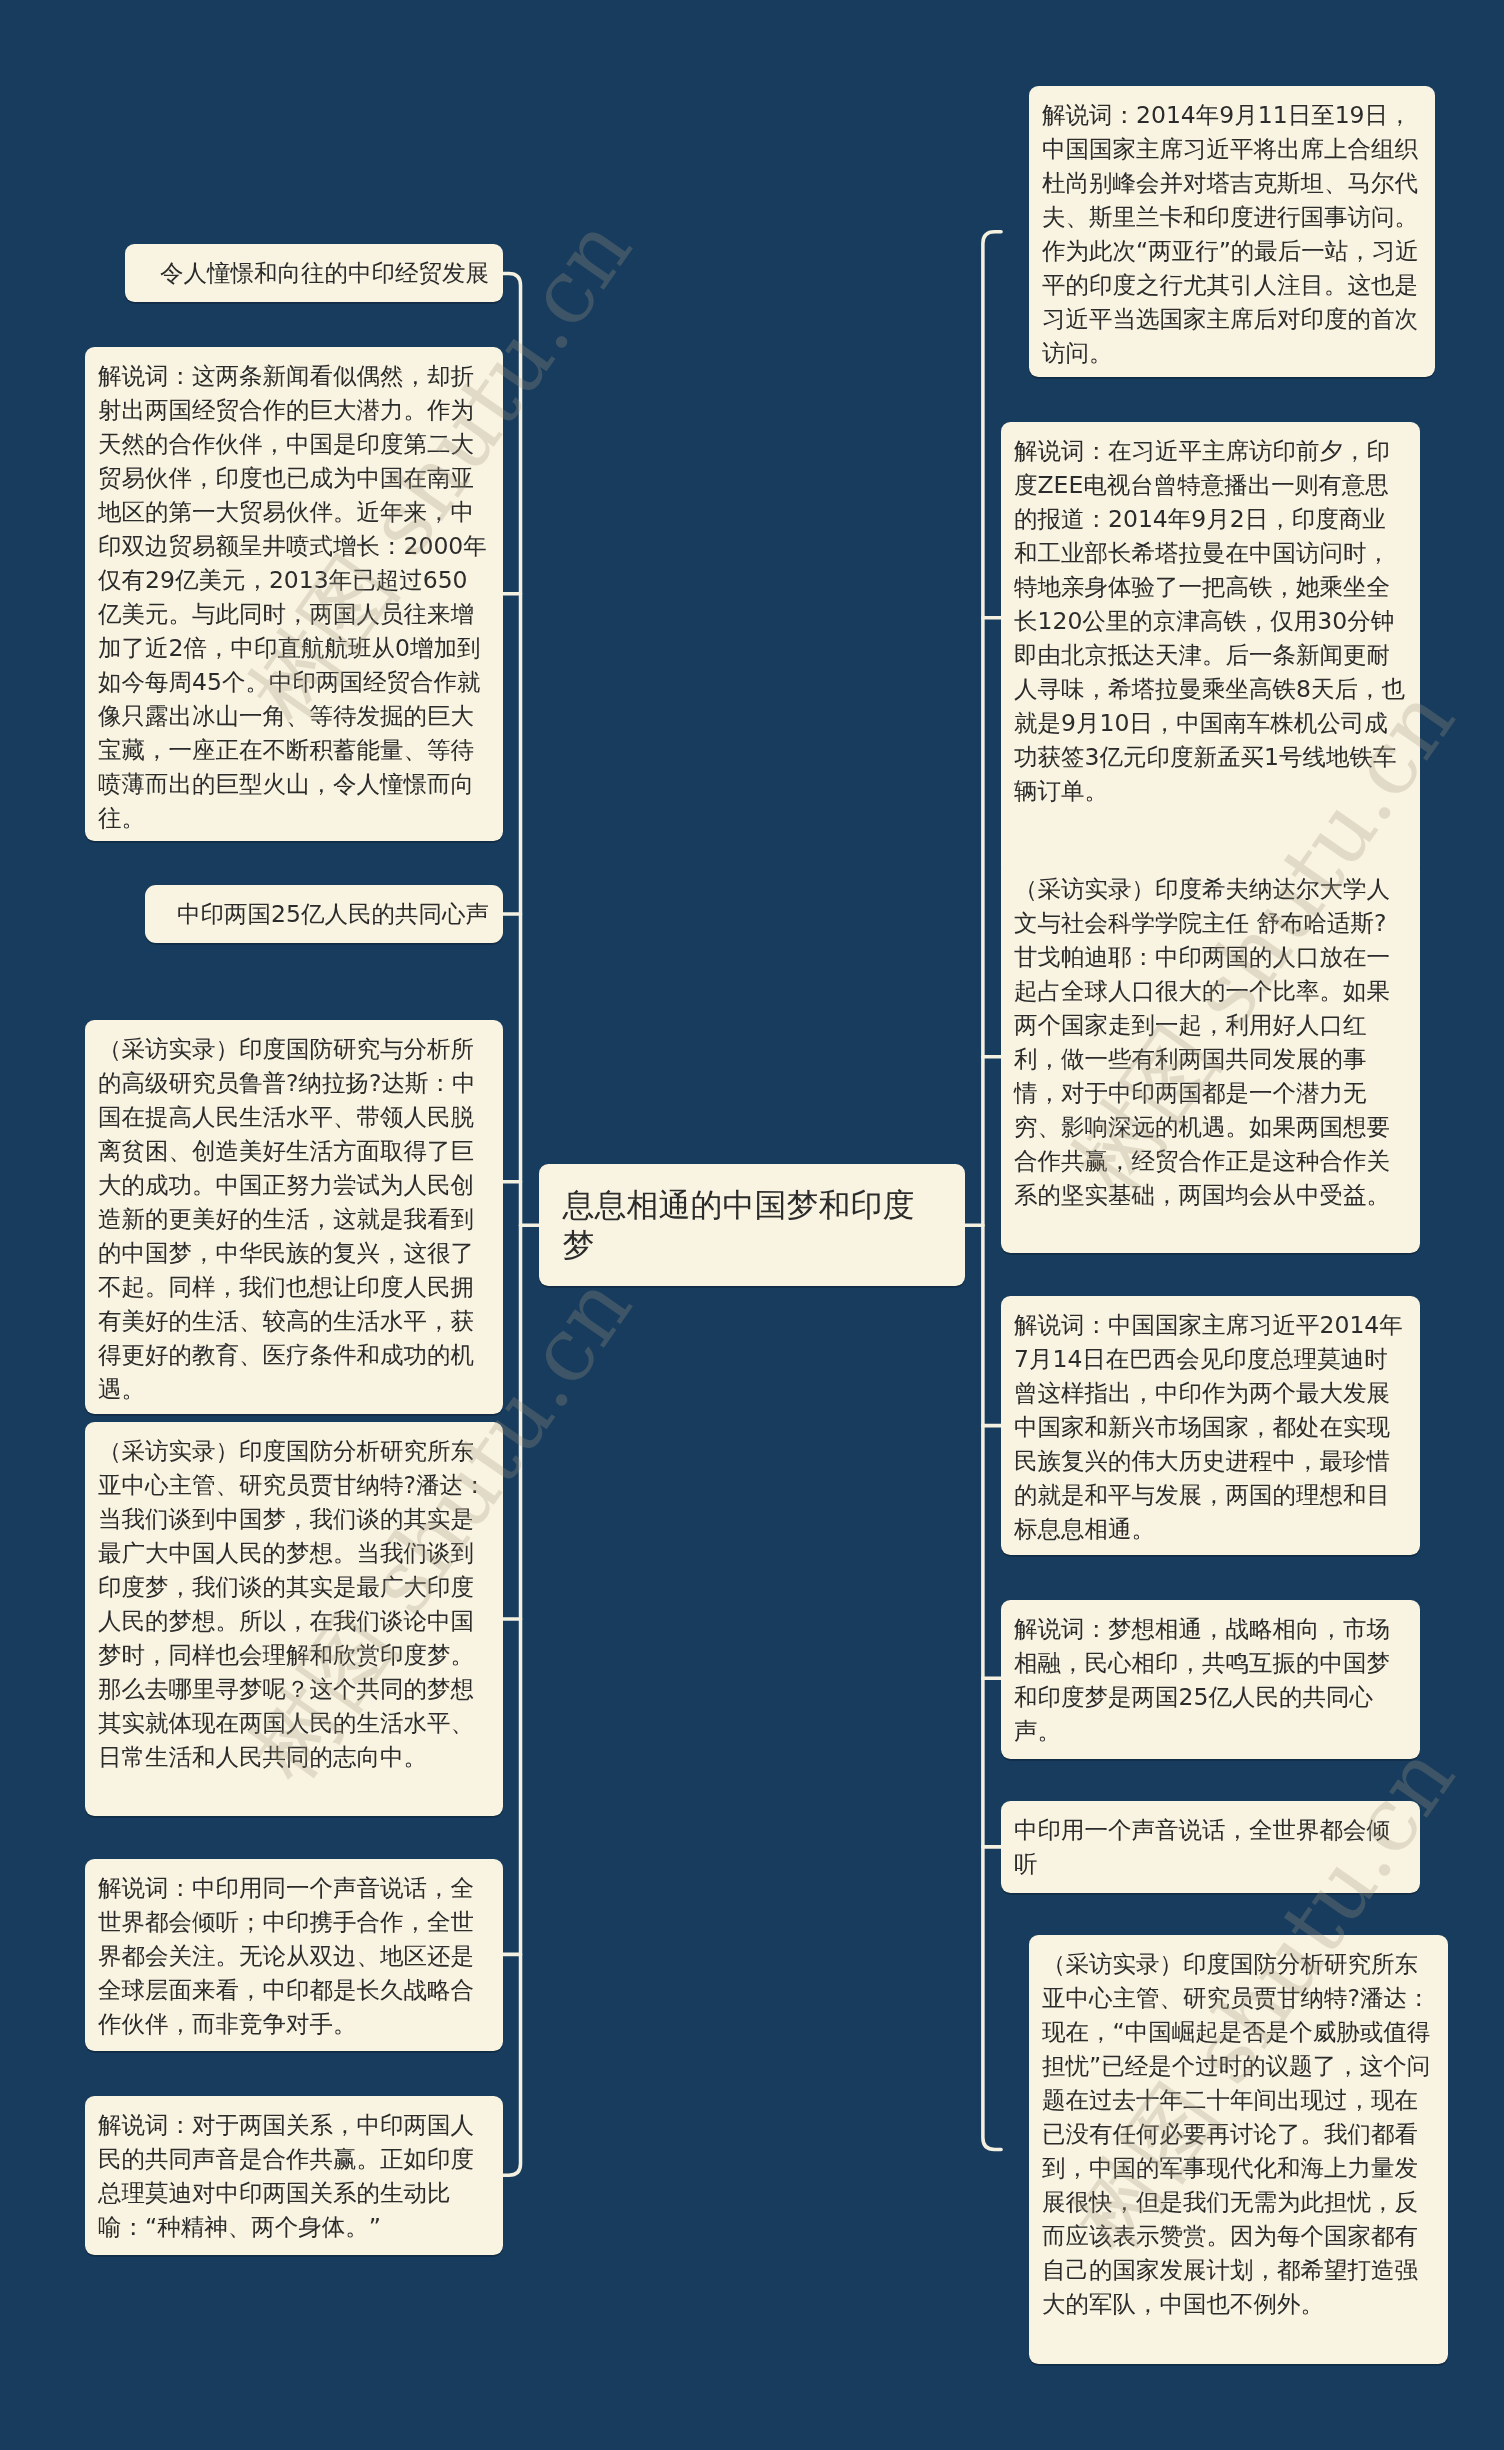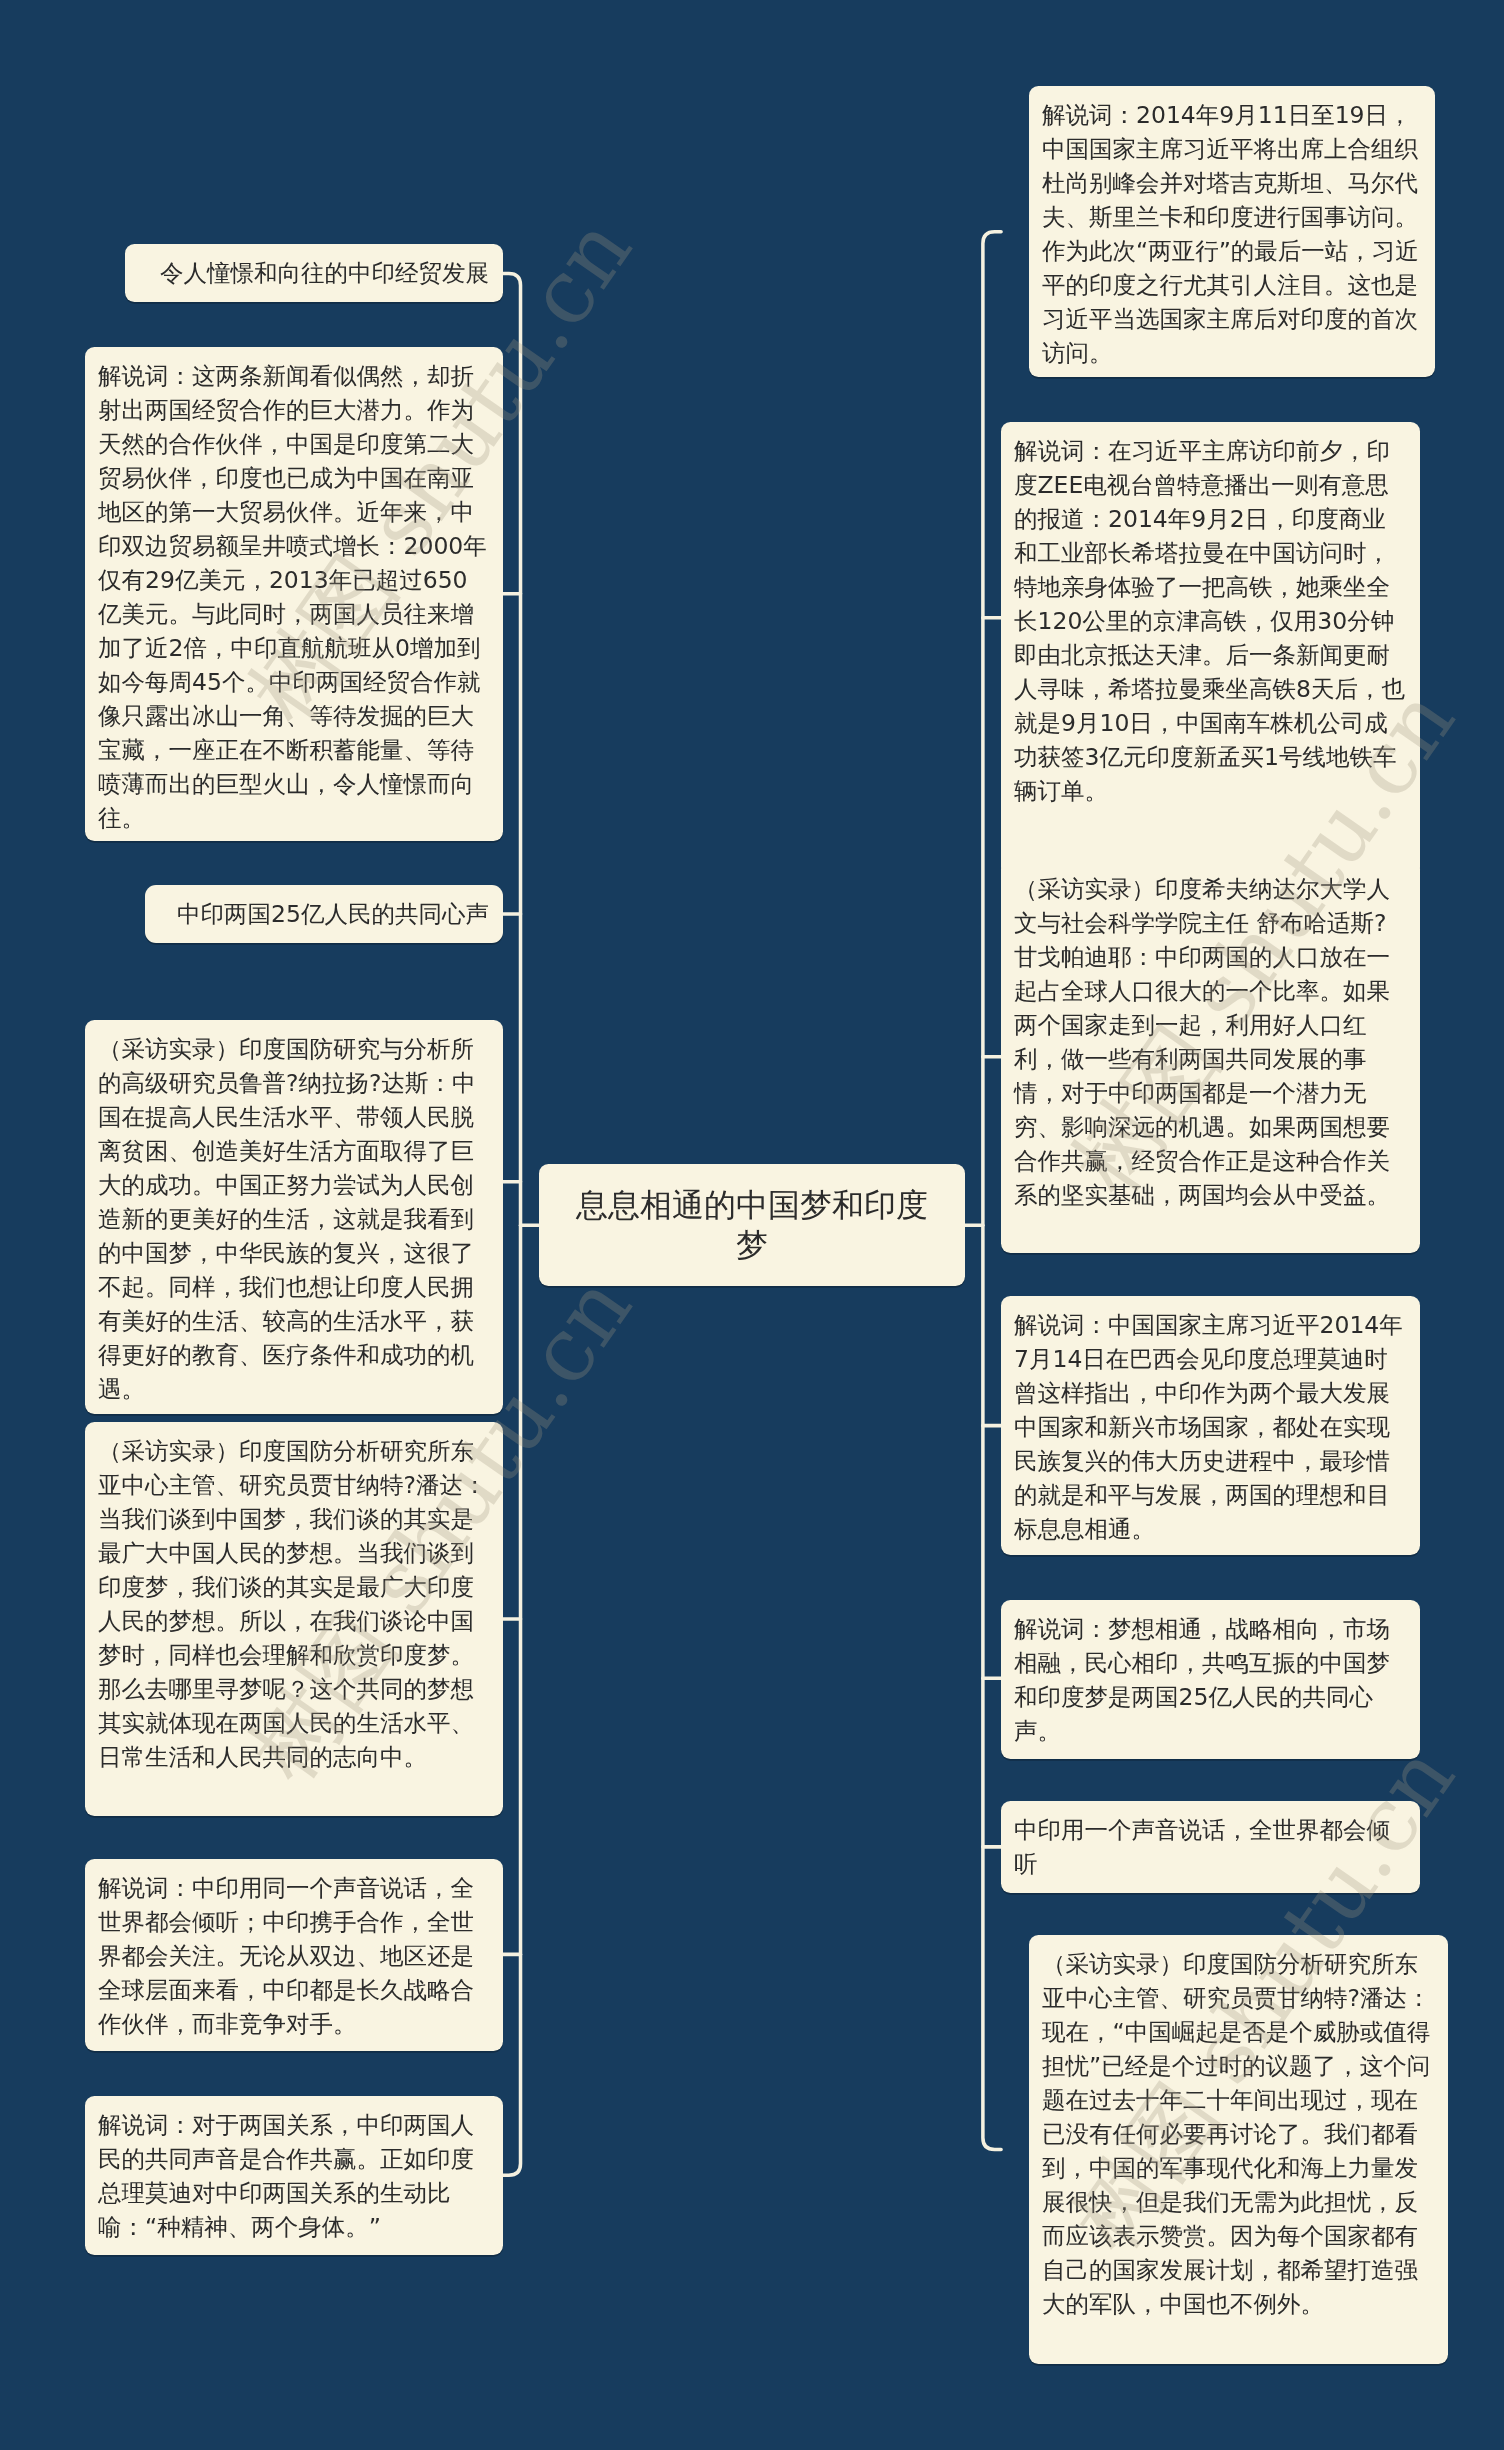--- a/index.html
+++ b/index.html
@@ -14,21 +14,21 @@
     color:#2b2b2b; font-size:23.5px; line-height:34px;
     padding:11.8px 13px 11.8px 13px;
     box-shadow:0 1.8px 0 rgba(0,0,0,0.25);
     word-break:break-all;
   }
   .node.single { display:flex; align-items:center; justify-content:flex-end; padding:0 14px; white-space:nowrap; }
   .center {
     position:absolute; box-sizing:border-box;
     background:#f9f4e1; border-radius:9.4px;
     color:#2b2b2b; font-size:32px; line-height:40px;
-    display:flex; align-items:center; justify-content:center; text-align:center;
+    display:flex; align-items:center; justify-content:center; 
     padding:0 23.5px; box-shadow:0 1.8px 0 rgba(0,0,0,0.25);
   }
   svg.lines { position:absolute; left:0; top:0; }
   .wm {
     position:absolute; color:rgba(160,150,130,0.28); font-size:88px;
     font-family:"DejaVu Serif",serif; transform:rotate(-55deg);
     white-space:nowrap; pointer-events:none;
   }
 </style>
 </head>

